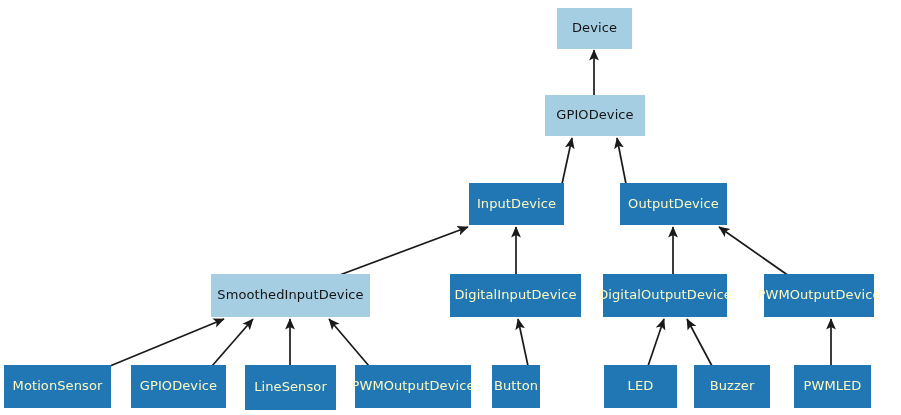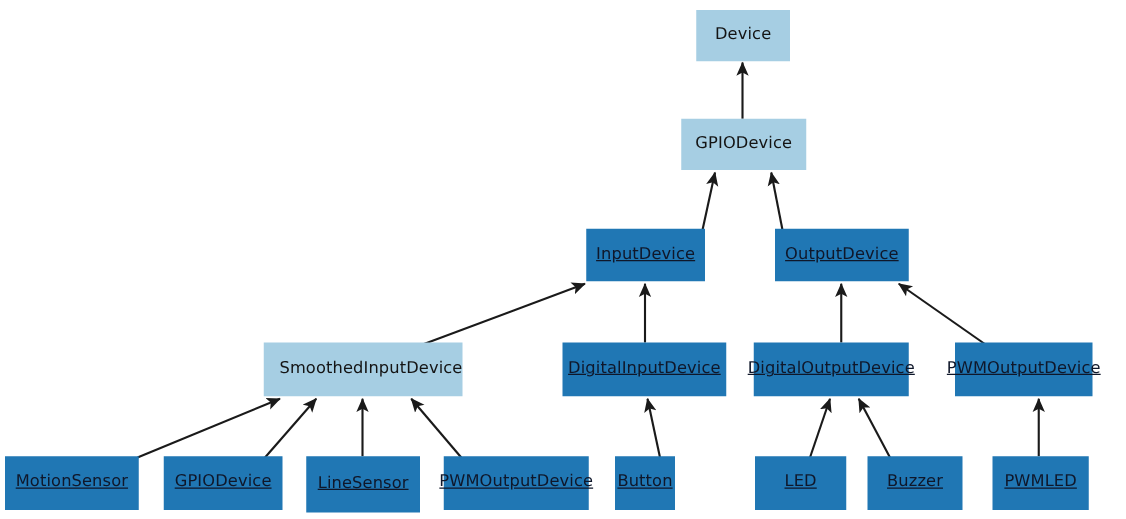--- a/index.html
+++ b/index.html
@@ -35,22 +35,21 @@
     letter-spacing: 0.1px;
     white-space: nowrap;
     z-index: 2;
   }
   .node-light {
     background: #a6cee3;
     color: #141414;
   }
   .node-dark {
     background: #2077b4;
-    color: #0f172a;
-    text-decoration: underline;
+    color: #fef9c3;
   }
 </style>
 </head>
 <body>
 
 <div id="diagram-root">
   <svg id="edge-layer" viewBox="0 0 901 415" width="901" height="415" xmlns="http://www.w3.org/2000/svg">
     <defs>
       <marker id="arrowhead" markerWidth="7" markerHeight="7" refX="6.2" refY="3.2" orient="auto" markerUnits="strokeWidth">
         <path d="M 0 0.3 L 6.6 3.2 L 0 6.1 L 1.5 3.2 Z" fill="#1a1a1a"></path>
@@ -80,21 +79,21 @@
       </div>
       <div class="node node-light" style="left: 545px; top: 95px; width: 100px; height: 41px;">
         <span>GPIODevice</span>
       </div>
       <div class="node node-dark" style="left: 469px; top: 183px; width: 95px; height: 42px;">
         <span>InputDevice</span>
       </div>
       <div class="node node-dark" style="left: 620px; top: 183px; width: 107px; height: 42px;">
         <span>OutputDevice</span>
       </div>
-      <div class="node node-light" style="left: 211px; top: 274px; width: 159px; height: 43px; justify-content: flex-end;">
+      <div class="node node-light" style="left: 211px; top: 274px; width: 159px; height: 43px;">
         <span>SmoothedInputDevice</span>
       </div>
       <div class="node node-dark" style="left: 450px; top: 274px; width: 131px; height: 43px;">
         <span>DigitalInputDevice</span>
       </div>
       <div class="node node-dark" style="left: 603px; top: 274px; width: 124px; height: 43px;">
         <span>DigitalOutputDevice</span>
       </div>
       <div class="node node-dark" style="left: 764px; top: 274px; width: 110px; height: 43px; align-items: center;">
         <span>PWMOutputDevice</span>

